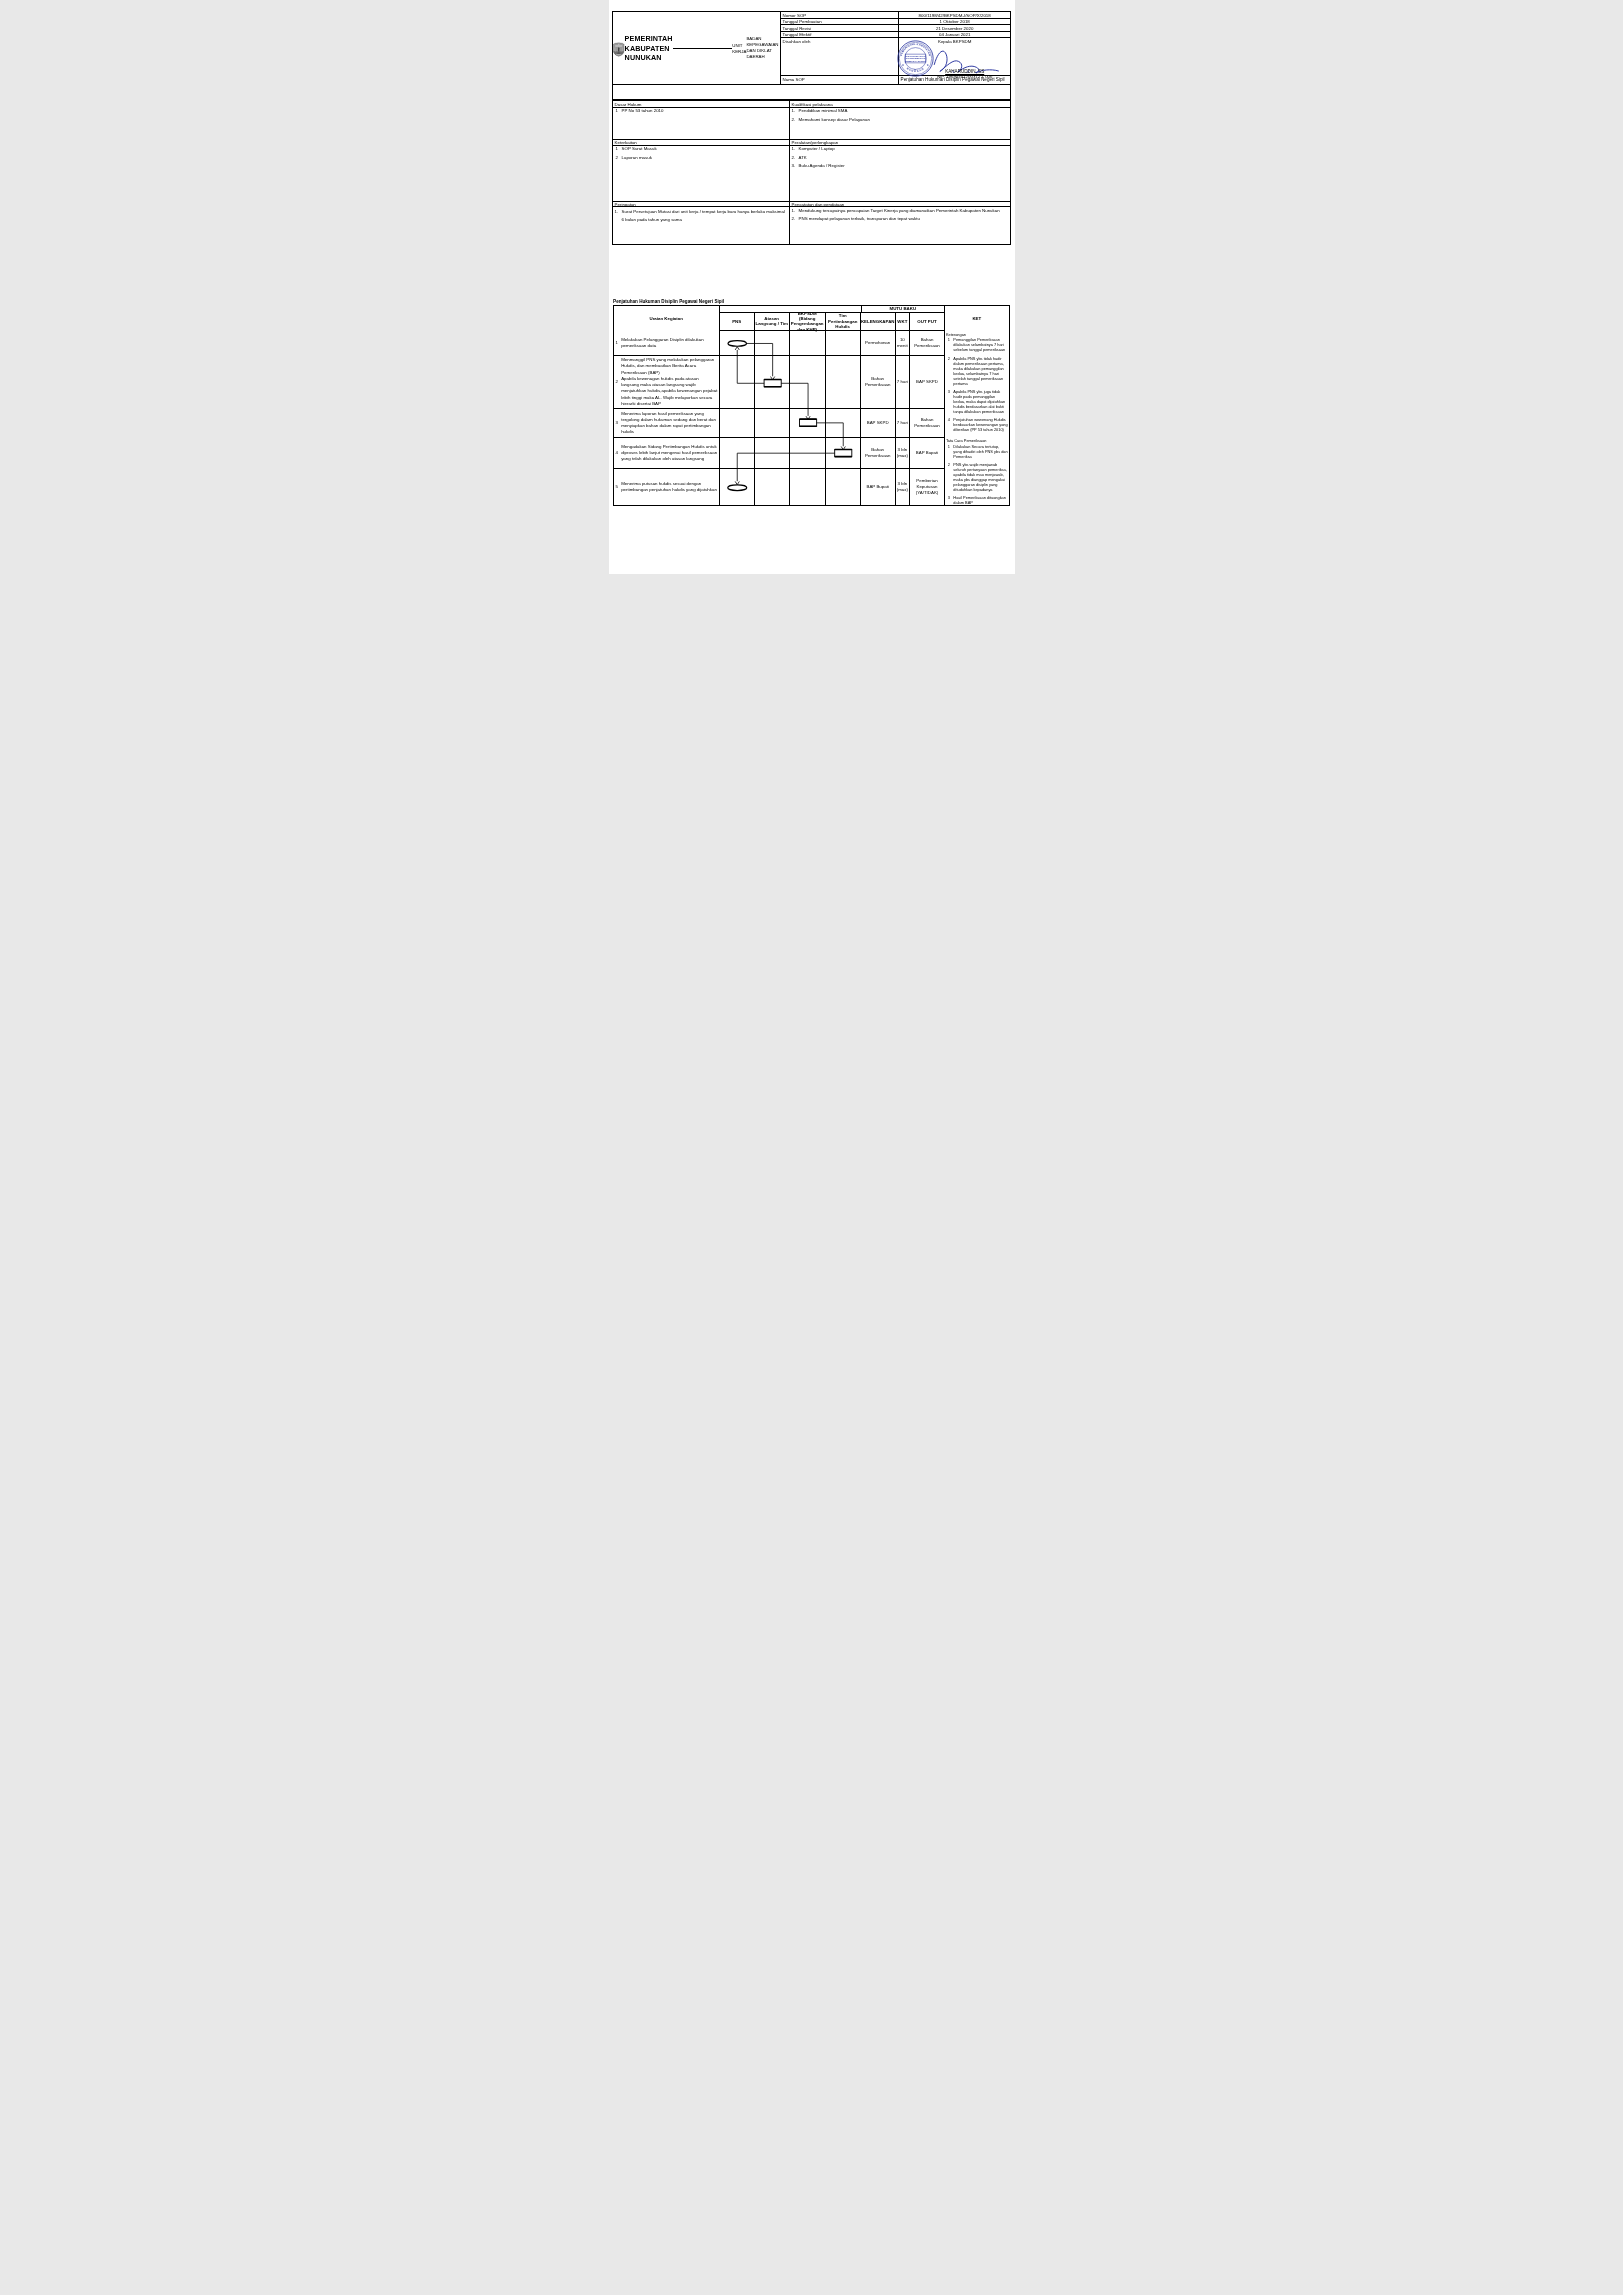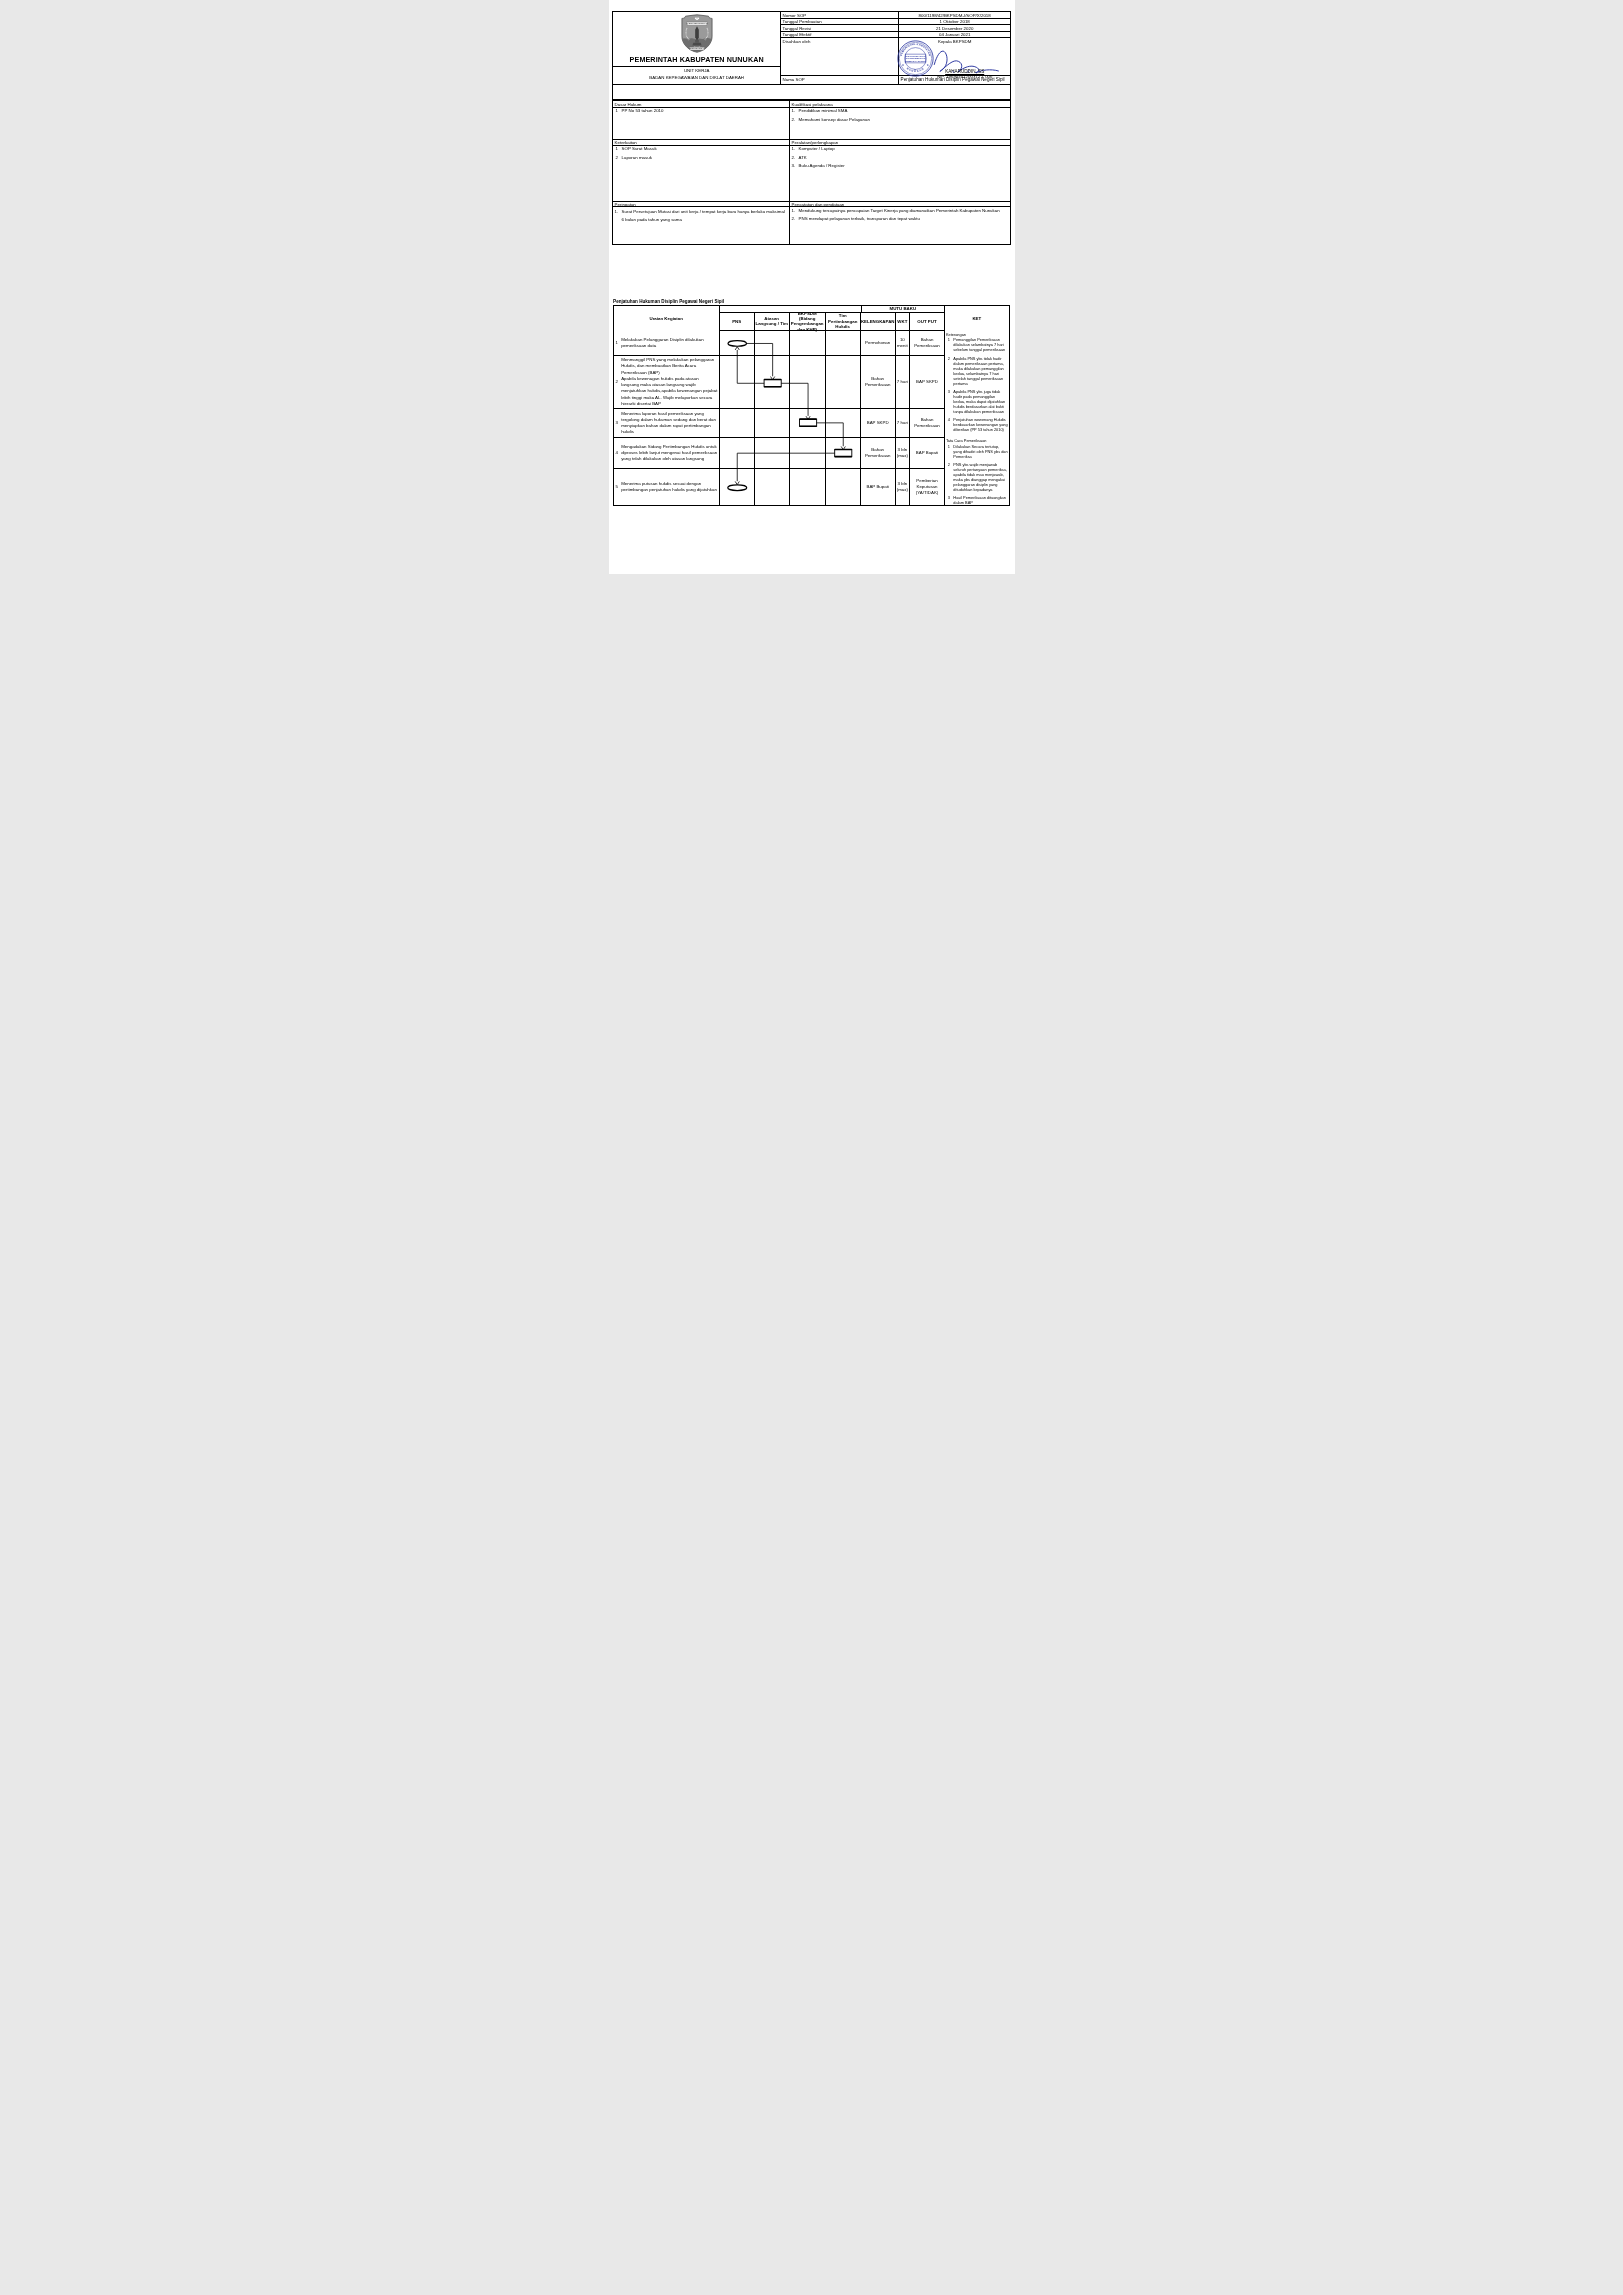--- a/index.html
+++ b/index.html
@@ -10,21 +10,21 @@
 
   
   #hdr { position:absolute; left:3.7px; top:11px; width:399px; height:89px;
          display:grid; grid-template-columns:168px 118px 1fr;
          grid-template-rows:6.5px 6.5px 6.5px 6.5px 38px 8.8px 1fr;
          border:1.2px solid #000; background:#fff; }
   .hcell { border-bottom:0.7px solid #000; padding:0.5px 1.4px; overflow:visible; }
   .hlabel { border-right:0.7px solid #000; text-align:left; }
   .hvalue { text-align:center; }
   #hdr-left { grid-column:1; grid-row:1 / span 6; border-right:0.7px solid #000; border-bottom:0.7px solid #000;
-              display:flex; flex-direction:column; align-items:center; }
+              display:flex; flex-direction:row; align-items:center; }
   #hdr-empty { grid-column:1 / span 3; grid-row:7; }
   .agency { font-weight:bold; font-size:7.2px; letter-spacing:0.1px; margin-top:1.4px; }
   .agency-rule { width:100%; border-bottom:0.9px solid #000; margin-top:1.4px; }
   .unitkerja { margin-top:1.4px; font-size:4.4px; }
   .unitvalue { margin-top:0.9px; font-size:4.4px; }
 
   
   #approval-cell { position:relative; }
   .approver-title { position:absolute; top:0.9px; left:0; width:100%; text-align:center; }
   #stamp-wrap { position:absolute; left:-3.7px; top:0.9px; width:39px; height:39px; z-index:2; }

